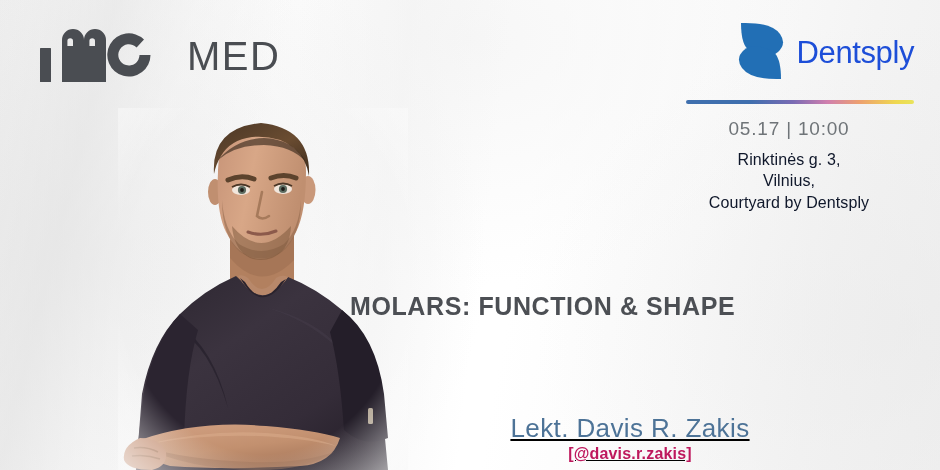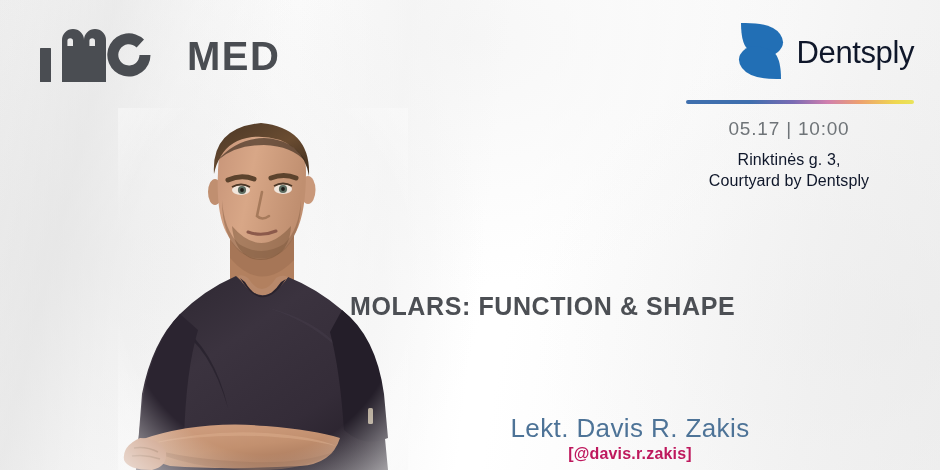--- a/index.html
+++ b/index.html
@@ -68,21 +68,21 @@
     position: absolute;
     left: 40px;
     top: 26px;
     display: flex;
     align-items: center;
     gap: 12px;
   }
   .logo-mark { display: block; }
   .logo-word {
     font-size: 40px;
-    font-weight: 700;
+    font-weight: 400;
     letter-spacing: 1.5px;
     color: #4a4d52;
     line-height: 1;
     margin-top: 0;
   }
 
   
   .ds-block {
     position: absolute;
     right: 26px;
@@ -91,21 +91,21 @@
     text-align: center;
   }
   .ds-logo-row {
     display: flex;
     align-items: center;
     justify-content: flex-end;
     gap: 12px;
   }
   .ds-words {
     text-align: left;
-    color: #0f172a;
+    color: #1d4ed8;
     font-size: 31px;
     font-weight: 400;
     line-height: 0.98;
     letter-spacing: -0.4px;
   }
   .ds-words .l2 { display: block; }
 
   .ds-rule {
     margin: 14px 0 0 auto;
     width: 228px;
@@ -152,20 +152,21 @@
     color: #4c4f54;
   }
 
   
   .lecturer {
     position: absolute;
     left: 350px;
     top: 415px;
     width: 560px;
     text-align: center;
+    text-decoration: underline;
   }
   .lecturer-name {
     font-size: 26px;
     font-weight: 400;
     color: #4d7397;
     letter-spacing: 0.4px;
     line-height: 1.05;
   }
   .lecturer-handle {
     margin-top: 3px;
@@ -322,20 +323,21 @@
         <span class="l1">Dentsply</span>
       </span>
     </div>
 
     <div class="ds-rule"></div>
 
     <div class="ds-datetime">05.17 | 10:00</div>
 
     <div class="ds-address">
       <span>Rinktinės g. 3,</span>
+      <span>Vilnius,</span>
       <span>Courtyard by Dentsply</span>
     </div>
   </div>
 
   <div class="headline">MOLARS: FUNCTION &amp; SHAPE</div>
 
   <div class="lecturer">
     <div class="lecturer-name">Lekt. Davis R. Zakis</div>
     <div class="lecturer-handle">[@davis.r.zakis]</div>
   </div>

